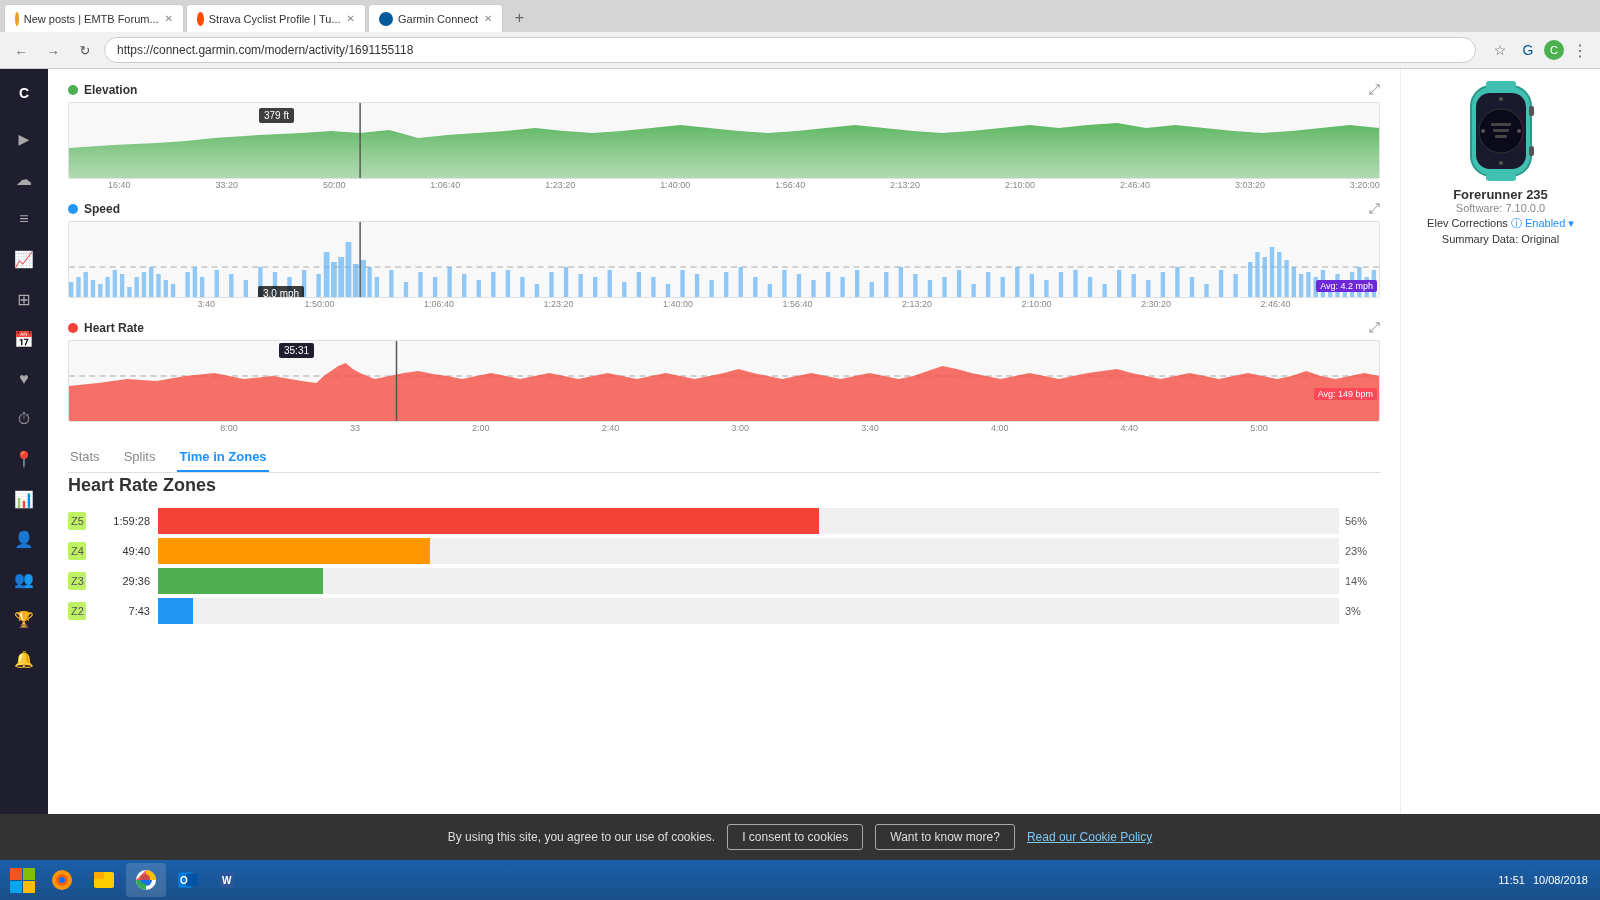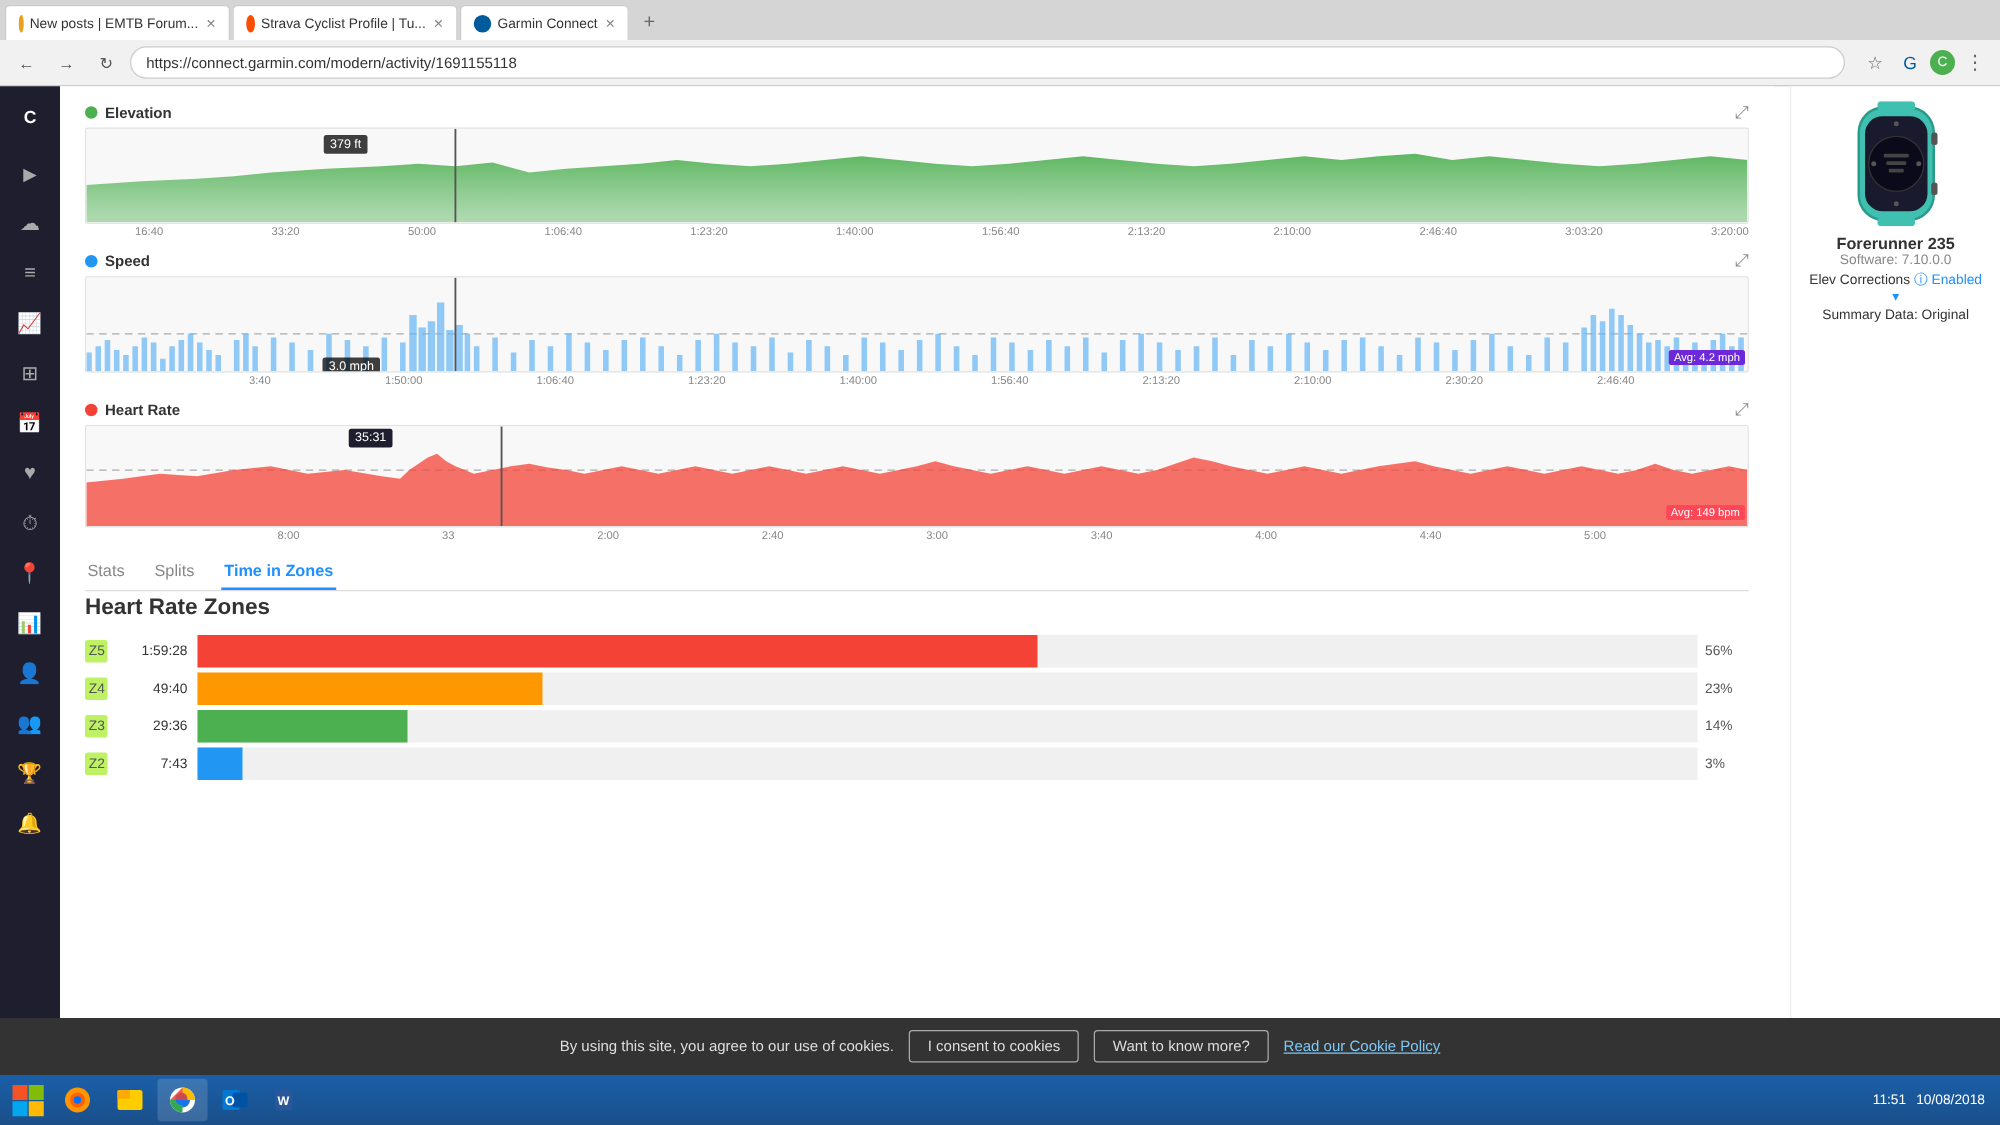--- a/index.html
+++ b/index.html
@@ -19,23 +19,23 @@
     .browser-icons { display: flex; align-items: center; gap: 4px; margin-left: 6px; }
     .browser-icon-btn { width: 24px; height: 24px; display: flex; align-items: center; justify-content: center; font-size: 14px; color: #666; cursor: pointer; }
 
     
     .app-container { display: flex; height: calc(900px - 68px); }
     .left-sidebar { width: 48px; background: #1e1e2e; display: flex; flex-direction: column; align-items: center; padding: 8px 0; gap: 4px; flex-shrink: 0; }
     .sidebar-logo { width: 32px; height: 32px; background: #1e1e2e; display: flex; align-items: center; justify-content: center; color: white; font-size: 18px; font-weight: bold; margin-bottom: 8px; }
     .sidebar-icon { width: 36px; height: 36px; display: flex; align-items: center; justify-content: center; color: #aaa; font-size: 16px; cursor: pointer; border-radius: 4px; }
     .sidebar-icon.active { color: #00b4d8; }
 
-    .main-content { flex: 1; display: flex; overflow-y: auto; gap: 13px; }
+    .main-content { flex: 1; display: flex; overflow-y: auto; }
     .content-area { flex: 1; padding: 12px 20px; background: #fff; }
-    .right-sidebar { width: 168px; flex-shrink: 0; padding: 12px; background: #fff; border-left: 1px solid #eee; display: flex; flex-direction: column; align-items: center; }
+    .right-sidebar { width: 200px; flex-shrink: 0; padding: 12px; background: #fff; border-left: 1px solid #eee; display: flex; flex-direction: column; align-items: center; }
 
     
     .chart-section { margin-bottom: 10px; position: relative; }
     .chart-header { display: flex; align-items: center; justify-content: space-between; margin-bottom: 4px; }
     .chart-label { display: flex; align-items: center; gap: 6px; font-size: 12px; font-weight: 600; color: #333; }
     .dot { width: 10px; height: 10px; border-radius: 50%; display: inline-block; }
     .expand-icon { font-size: 14px; color: #888; cursor: pointer; }
     .chart-container { position: relative; border: 1px solid #e0e0e0; border-radius: 2px; overflow: hidden; }
     .chart-y-labels { position: absolute; left: 0; top: 0; bottom: 0; width: 40px; display: flex; flex-direction: column; justify-content: space-between; padding: 2px 0; font-size: 9px; color: #888; text-align: right; padding-right: 3px; }
 
@@ -366,21 +366,21 @@
 
                 <line x1="0" y1="35" x2="900" y2="35" stroke="#aaa" stroke-width="1" stroke-dasharray="4,3"></line>
 
                 <polygon points="0,80 0,45 20,42 40,38 60,40 80,35 100,32 120,38 140,35 160,40 170,42 175,35 180,30 185,25 190,22 195,28 200,32 205,35 210,38 220,35 230,32 240,30 250,33 260,35 270,38 280,35 290,32 300,35 310,38 320,35 330,32 340,35 350,38 360,35 370,32 380,35 390,38 400,35 410,32 420,35 430,38 440,35 450,32 460,28 470,32 480,35 490,38 500,35 510,32 520,35 530,38 540,35 550,32 560,35 570,38 580,35 590,30 600,25 610,28 620,32 630,35 640,38 650,35 660,32 670,35 680,38 690,35 700,32 710,30 720,28 730,32 740,35 750,38 760,35 770,32 780,35 790,38 800,35 810,32 820,35 830,38 840,35 850,30 860,35 870,38 880,35 890,32 900,35 900,80" fill="#f44336" opacity="0.75"></polygon>
 
                 <line x1="225" y1="0" x2="225" y2="80" stroke="#555" stroke-width="1"></line>
               </svg>
 
               <div class="chart-tooltip" style="left:210px; top:2px; background:#1e1e2e;">35:31</div>
 
-              <div class="chart-avg-label" style="right:2px; bottom:5px;">Avg: 149 bpm</div>
+              <div class="chart-avg-label" style="right:2px; bottom:21px;">Avg: 149 bpm</div>
             </div>
           </div>
         </div>
         <div class="x-axis">
           <span></span>
           <span>8:00</span>
           <span>33</span>
           <span>2:00</span>
           <span>2:40</span>
           <span>3:00</span>

